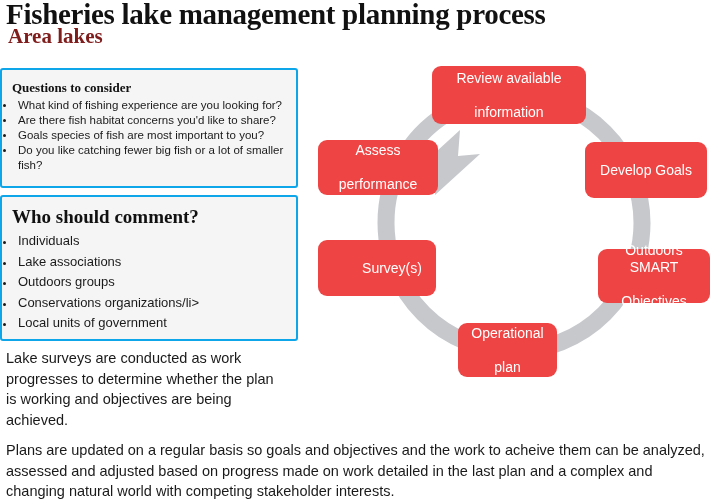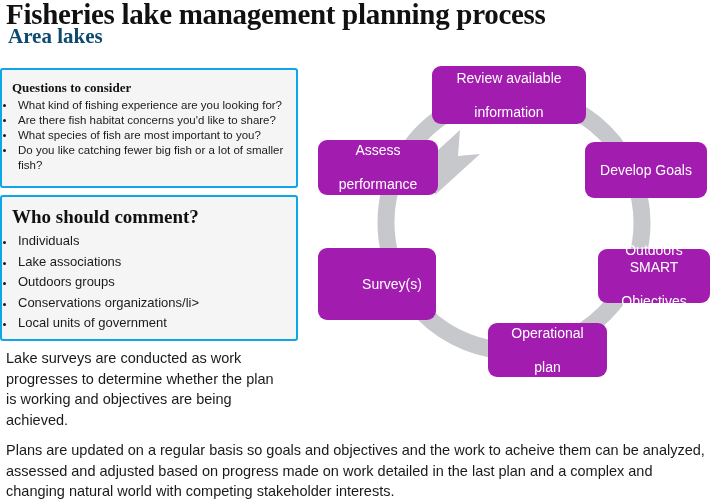--- a/index.html
+++ b/index.html
@@ -32,21 +32,21 @@
     color: #111111;
     white-space: nowrap;
   }
   .section-title {
     position: absolute;
     left: 8px;
     top: 24px;
     font-family: "Liberation Serif", serif;
     font-weight: bold;
     font-size: 21px;
-    color: #0c4a6e;
+    color: #7f1d1d;
     white-space: nowrap;
   }
 
   
   .panel {
     position: absolute;
     left: 0px;
     width: 298px;
     background: #f5f5f5;
     border: 2px solid #0ea5e9;
@@ -113,54 +113,54 @@
     position: absolute;
     left: 308px;
     top: 52px;
     width: 412px;
     height: 352px;
   }
   #diagram svg { position: absolute; left: 0; top: 0; }
 
   .cycle-box {
     position: absolute;
-    background: #a21caf;
+    background: #ef4444;
     border-radius: 9px;
     color: #ffffff;
     font-size: 14px;
     line-height: 17px;
     text-align: center;
     display: flex;
     align-items: center;
     justify-content: center;
     padding: 4px 6px;
   }
   .cycle-box span { display: block; }
 
   #box-review    { left: 124px; top: 14px;  width: 154px; height: 58px; }
   #box-goals     { left: 277px; top: 90px;  width: 122px; height: 56px; }
   #box-smart     { left: 290px; top: 197px; width: 112px; height: 54px; }
-  #box-opplan    { left: 150px; top: 271px; width: 119px; height: 54px; margin-left: 30px; }
-  #box-surveys   { left: 10px;  top: 196px; width: 118px; height: 72px; padding-left: 36px; }
+  #box-opplan    { left: 150px; top: 271px; width: 99px; height: 54px; }
+  #box-surveys   { left: 10px;  top: 188px; width: 118px; height: 56px; padding-left: 36px; }
   #box-assess    { left: 10px;  top: 88px;  width: 120px; height: 55px; }
 </style>
 </head>
 <body>
 
 <div id="page">
 
   <div class="page-title">Fisheries lake management planning process</div>
   <div class="section-title">Area lakes</div>
 
   <div class="panel" id="panel-questions">
     <div class="panel-heading">Questions to consider</div>
     <ul class="bullets">
       <li>What kind of fishing experience are you looking for?</li>
       <li>Are there fish habitat concerns you'd like to share?</li>
-      <li>What species of fish are most important to you?</li>
+      <li>Goals species of fish are most important to you?</li>
       <li>Do you like catching fewer big fish or a lot of smaller fish?</li>
     </ul>
   </div>
 
   <div class="panel" id="panel-comment">
     <div class="panel-heading">Who should comment?</div>
     <ul class="bullets">
       <li>Individuals</li>
       <li>Lake associations</li>
       <li>Outdoors groups</li>

